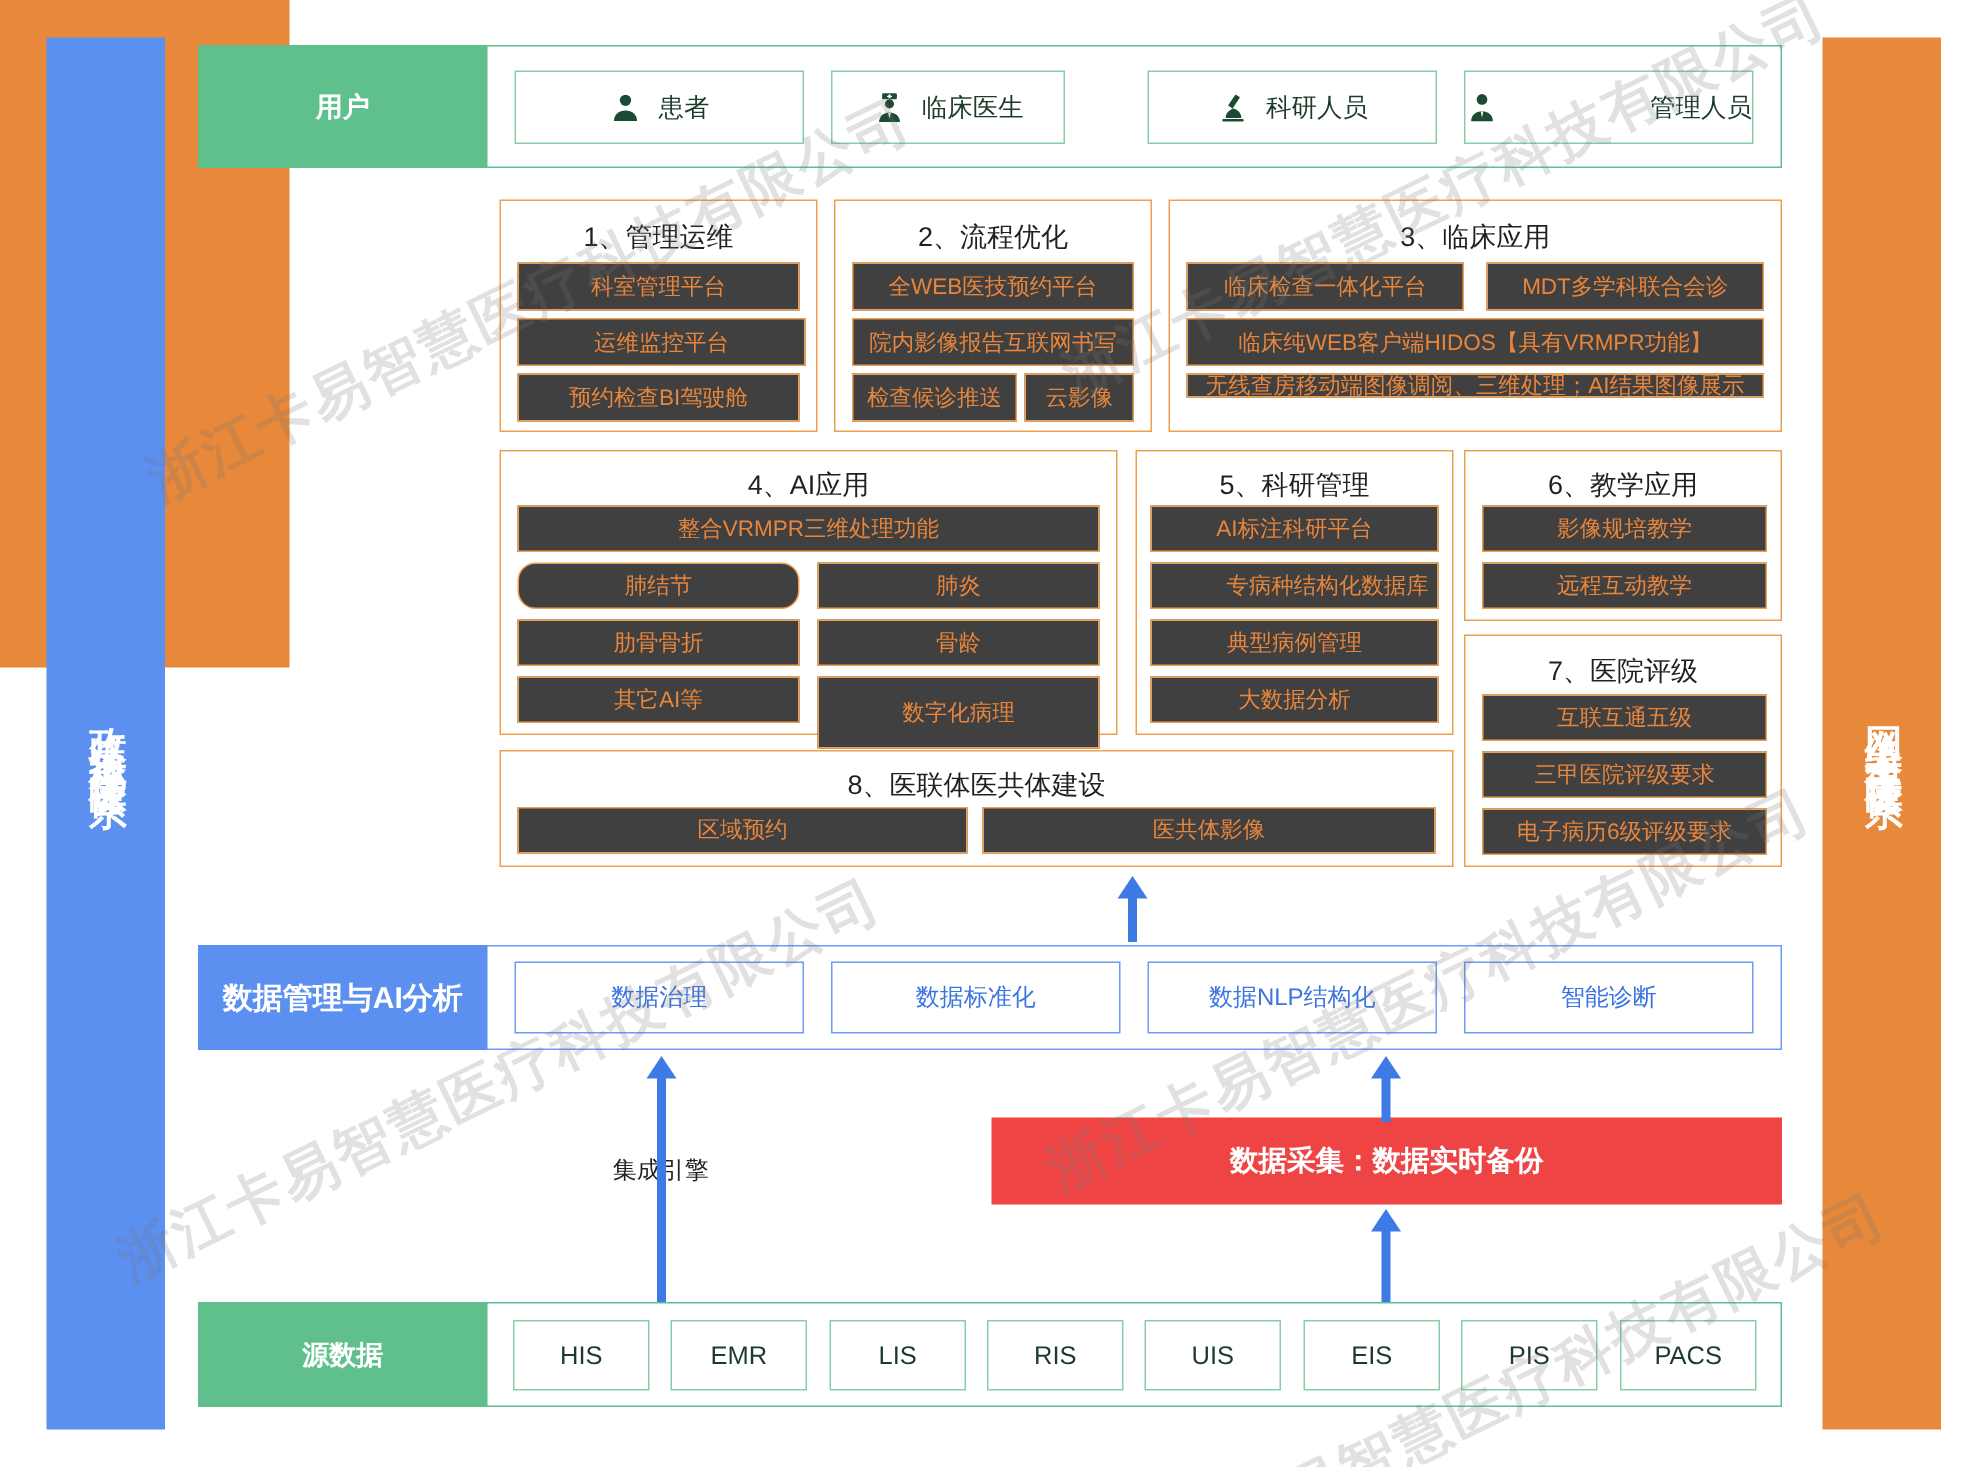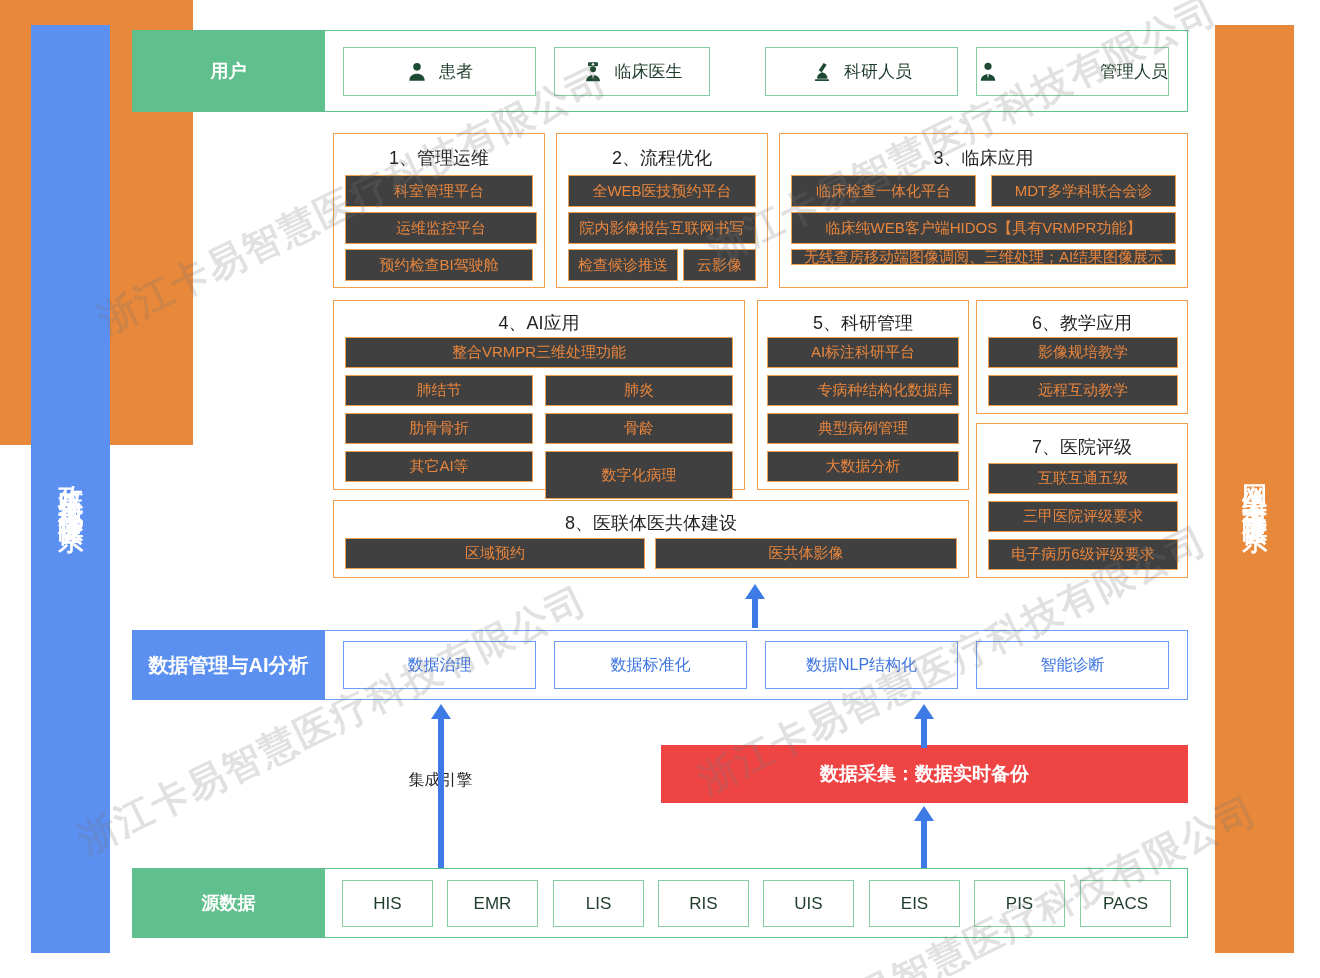--- a/index.html
+++ b/index.html
@@ -195,21 +195,21 @@
   </div>
   <div class="obox" style="left:791px;top:175px;width:185px;height:32px;">临床检查一体化平台</div>
   <div class="obox" style="left:991px;top:175px;width:185px;height:32px;">MDT多学科联合会诊</div>
   <div class="obox" style="left:791px;top:212px;width:385px;height:32px;">临床纯WEB客户端HIDOS【具有VRMPR功能】</div>
   <div class="obox" style="left:791px;top:249px;width:385px;height:16px;">无线查房移动端图像调阅、三维处理；AI结果图像展示</div>
 
   <div class="sect" style="left:333px;top:300px;width:412px;height:190px;">
     <div class="sect-title" style="top:10px;">4、AI应用</div>
   </div>
   <div class="obox" style="left:345px;top:337px;width:388px;height:31px;">整合VRMPR三维处理功能</div>
-  <div class="obox" style="left:345px;top:375px;width:188px;height:31px;">肺结节</div>
+  <div class="obox" style="left:345px;top:375px;width:188px;height:31px;border-radius:12px;">肺结节</div>
   <div class="obox" style="left:545px;top:375px;width:188px;height:31px;">肺炎</div>
   <div class="obox" style="left:345px;top:413px;width:188px;height:31px;">肋骨骨折</div>
   <div class="obox" style="left:545px;top:413px;width:188px;height:31px;">骨龄</div>
   <div class="obox" style="left:345px;top:451px;width:188px;height:31px;">其它AI等</div>
   <div class="obox" style="left:545px;top:451px;width:188px;height:48px;">数字化病理</div>
 
   <div class="sect" style="left:757px;top:300px;width:212px;height:190px;">
     <div class="sect-title" style="top:10px;">5、科研管理</div>
   </div>
   <div class="obox" style="left:767px;top:337px;width:192px;height:31px;">AI标注科研平台</div>

